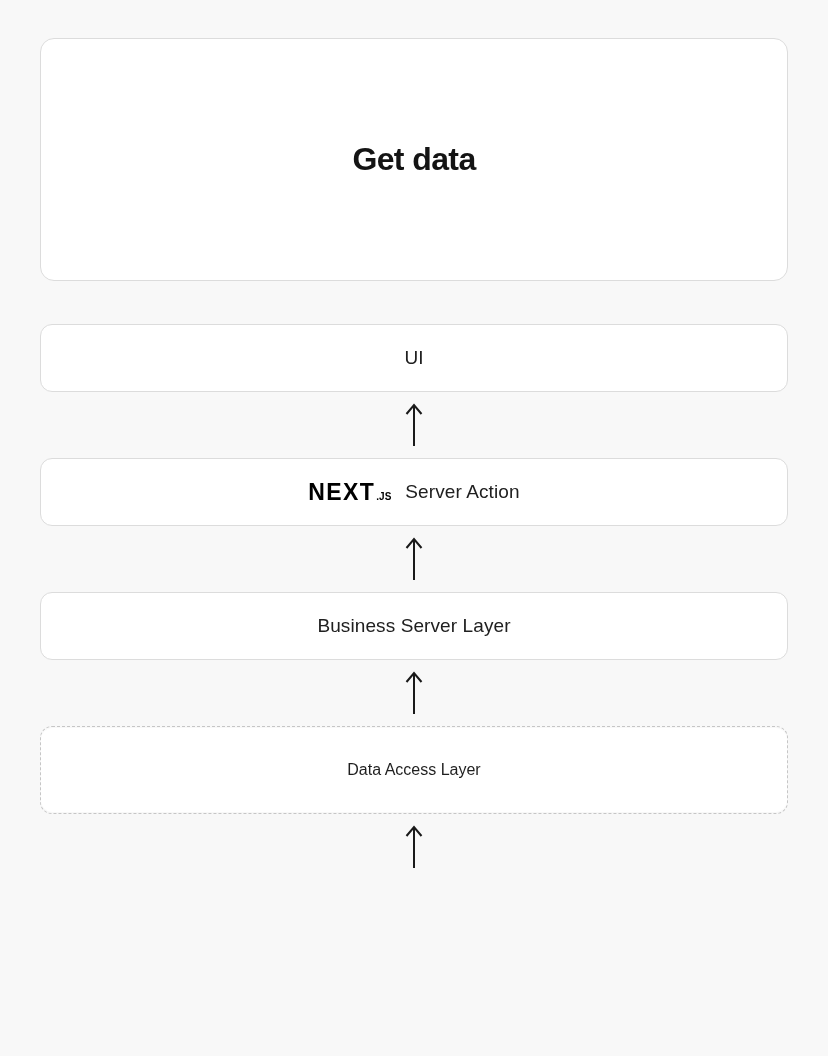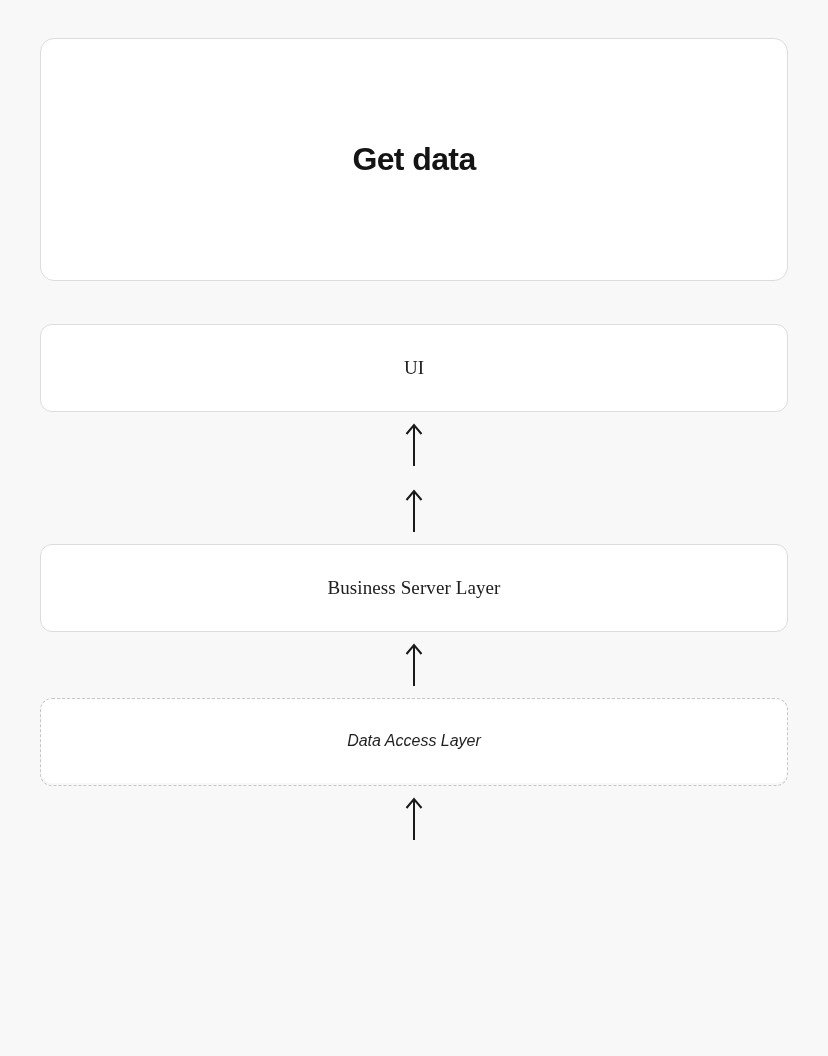--- a/index.html
+++ b/index.html
@@ -51,41 +51,40 @@
   }
 
   .card-header .title {
     font-size: 32px;
     font-weight: bold;
     letter-spacing: -0.6px;
     color: #141414;
   }
 
   .card-row {
-    height: 88px;
-    font-family: Liberation Serif, serif;
+    height: 68px;
   }
 
   .card-row .label {
     font-size: 19px;
     font-weight: normal;
     color: #202020;
     letter-spacing: 0.1px;
   }
 
   
   .dashed-wrap {
     width: 748px;
     height: 88px;
     border: 1px dashed #c6c6c6;
     border-radius: 12px;
     padding: 0;
     display: flex;
-    justify-content: center;
-    font-style: italic;
+    align-items: center;
+    justify-content: center;
   }
 
   .dashed-wrap .card {
     width: 746px;
     height: 84px;
     border: 1px solid #ffffff;
     border-radius: 11px;
   }
 
   
@@ -159,20 +158,29 @@
       <span class="label">UI</span>
     </div>
 
     <div class="arrow-gap">
       <svg width="22" height="44" viewBox="0 0 22 44" fill="none" aria-hidden="true">
         <path d="M11 43 L11 2" stroke="#1a1a1a" stroke-width="2" stroke-linecap="butt"></path>
         <path d="M3.5 11 L11 2 L18.5 11" stroke="#1a1a1a" stroke-width="2" fill="none" stroke-linecap="butt" stroke-linejoin="miter"></path>
       </svg>
     </div>
 
+    <div class="card card-row">
+      <span class="inline">
+        <span class="nextjs-logo">
+          <span class="wordmark">NEXT</span>
+            <span class="suffix">.JS</span>
+        </span>
+        <span class="label">Server Action</span>
+      </span>
+    </div>
 
     <div class="arrow-gap">
       <svg width="22" height="44" viewBox="0 0 22 44" fill="none" aria-hidden="true">
         <path d="M11 43 L11 2" stroke="#1a1a1a" stroke-width="2" stroke-linecap="butt"></path>
         <path d="M3.5 11 L11 2 L18.5 11" stroke="#1a1a1a" stroke-width="2" fill="none" stroke-linecap="butt" stroke-linejoin="miter"></path>
       </svg>
     </div>
 
     <div class="card card-row">
       <span class="label">Business Server Layer</span>

